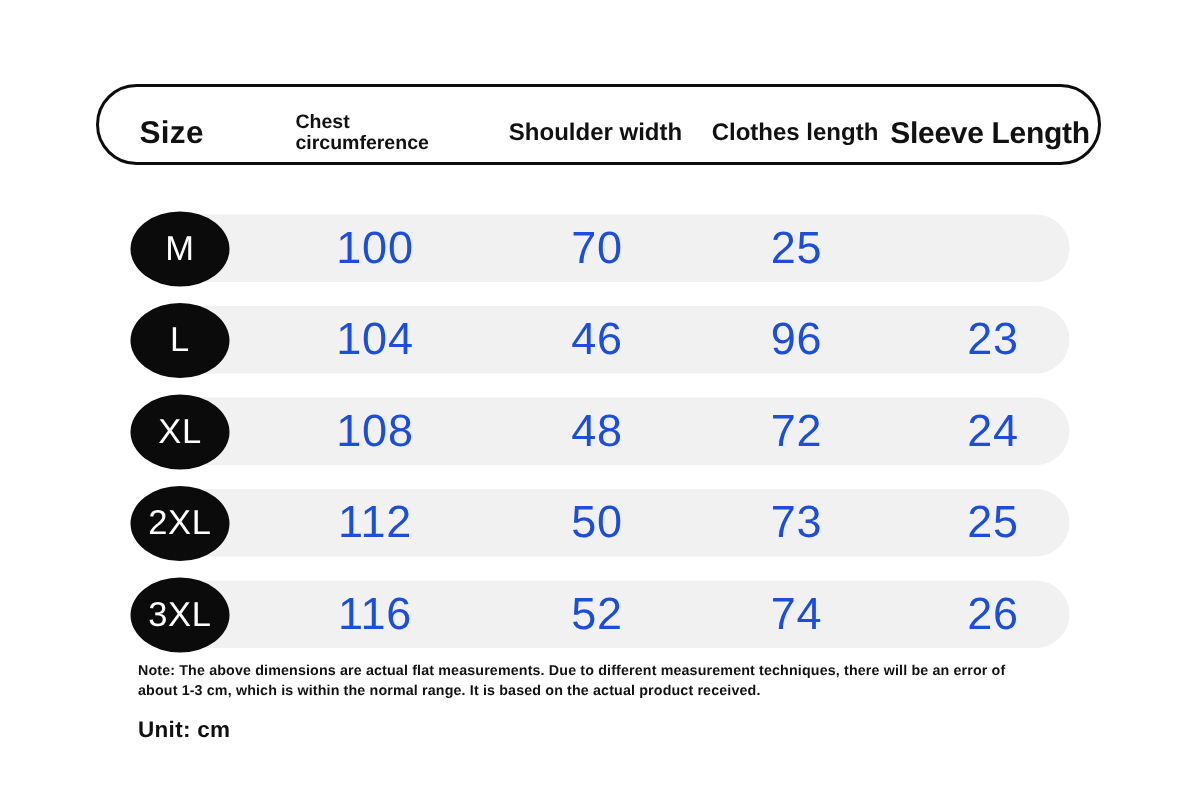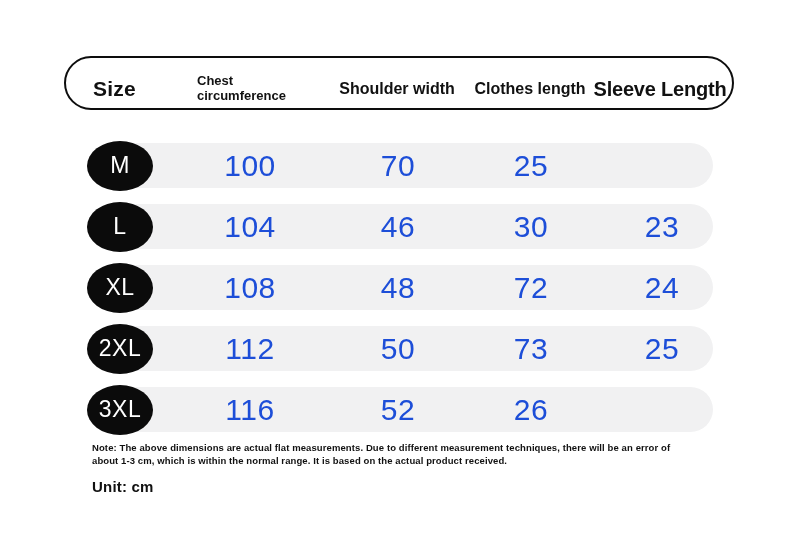--- a/index.html
+++ b/index.html
@@ -75,21 +75,21 @@
   </div>
 
   <div class="row" style="top:204px">
     <div class="row-bg"></div>
     <div class="row-grid">
       <div class="cell c1">
           <div class="badge">L</div>
         </div>
       <div class="cell num">104</div>
       <div class="cell num">46</div>
-      <div class="cell num">30</div>
+      <div class="cell num">96</div>
       <div class="cell num">23</div>
     </div>
   </div>
 
   <div class="row" style="top:265px">
     <div class="row-bg"></div>
     <div class="row-grid">
       <div class="cell c1">
           <div class="badge">XL</div>
         </div>
@@ -114,20 +114,21 @@
   </div>
 
   <div class="row" style="top:387px">
     <div class="row-bg"></div>
     <div class="row-grid">
       <div class="cell c1">
           <div class="badge">3XL</div>
         </div>
       <div class="cell num">116</div>
       <div class="cell num">52</div>
+      <div class="cell num">74</div>
       <div class="cell num">26</div>
     </div>
   </div>
 
   <div class="footer">
     <div class="note-line">Note: The above dimensions are actual flat measurements. Due to different measurement techniques, there will be an error of</div>
     <div class="note-line">about 1-3 cm, which is within the normal range. It is based on the actual product received.</div>
     <div class="unit">Unit: cm</div>
   </div>
 

